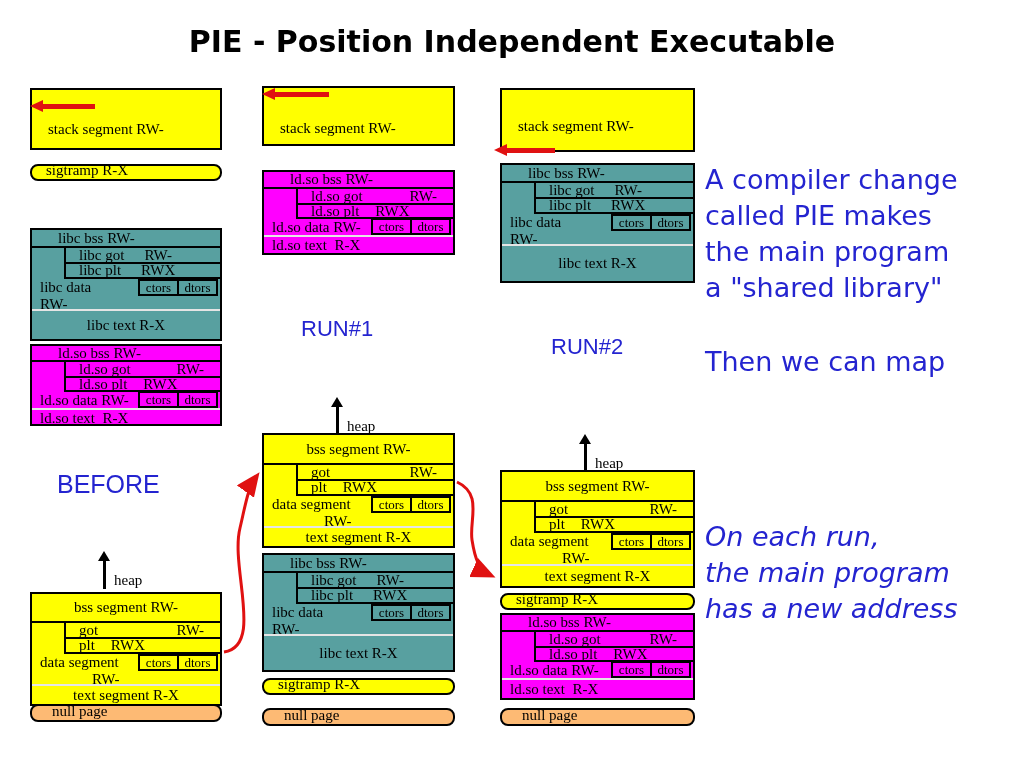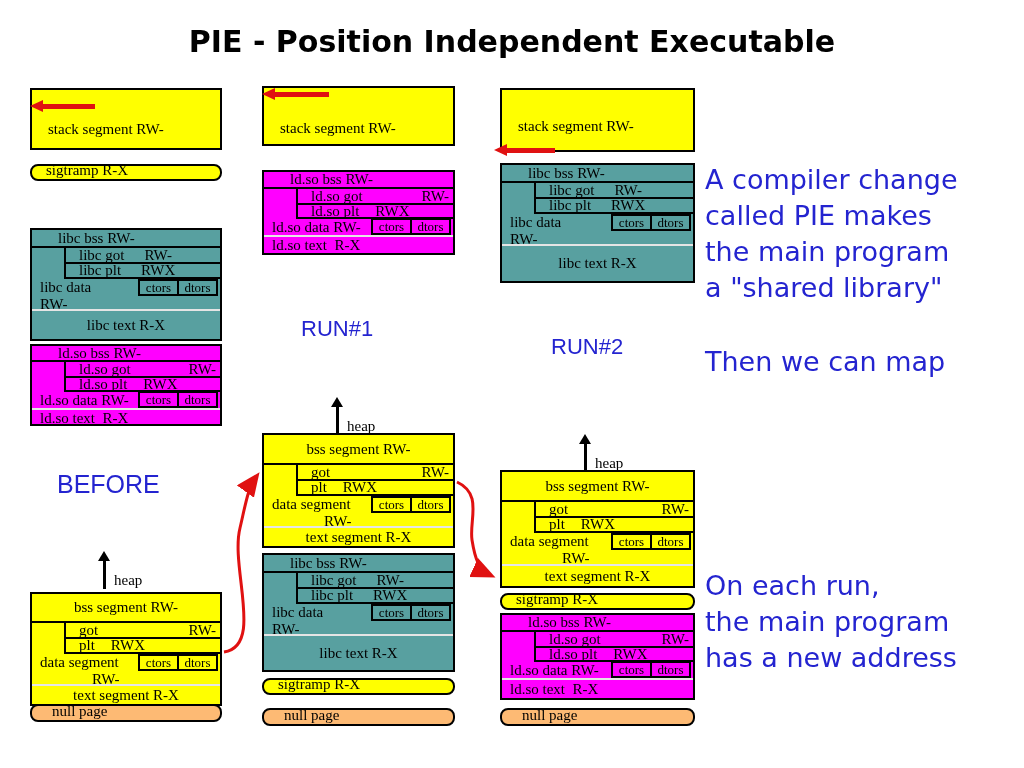--- a/index.html
+++ b/index.html
@@ -13,21 +13,21 @@
   .title{position:absolute;top:24px;left:0;width:100%;text-align:center;
          font:bold 30px "DejaVu Sans",sans-serif;color:#000;}
   
   .module{display:flex;flex-direction:column;}
   .row{box-sizing:border-box;display:flex;align-items:center;flex:0 0 auto;}
   .m-bss{border-bottom:2px solid #000;padding-left:26px;}
   .m-bss.center{padding-left:0;justify-content:center;}
   .m-inner{box-sizing:border-box;margin-left:32px;width:calc(100% - 32px);
            border:2px solid #000;border-top:none;border-right:none;
            display:flex;align-items:center;padding-left:13px;flex:0 0 auto;}
-  .m-inner.sb{justify-content:space-between;padding-right:4px;gap:12px;}
+  .m-inner.sb{justify-content:space-between;padding-right:16px;gap:12px;}
   .gap16{margin-left:16px;}
   .gap20{margin-left:20px;}
   .m-data{position:relative;flex:0 0 auto;}
   .m-data .l1{padding-left:8px;display:block;}
   .m-data .l2{padding-left:8px;display:block;}
   .m-data.maind .l2{padding-left:60px;}
   .cdwrap{position:absolute;top:0;right:2px;display:flex;}
   .cdbox{box-sizing:border-box;width:41px;height:17px;border:2px solid #000;
          font:13px "Liberation Serif",serif;display:flex;align-items:center;justify-content:center;}
   .cdbox + .cdbox{margin-left:-2px;}
@@ -357,21 +357,21 @@
 
 <div class="ann" style="left:705px;top:162px;">
   <div>A compiler change</div>
   <div>called PIE makes</div>
   <div>the main program</div>
   <div>a "shared library"</div>
 </div>
 <div class="ann" style="left:705px;top:344px;">
   <div>Then we can map</div>
 </div>
-<div class="ann" style="left:705px;top:568px;">
+<div class="ann" style="left:705px;top:519px;font-style:italic;">
   <div>On each run,</div>
   <div>the main program</div>
   <div>has a new address</div>
 </div>
 
 <svg class="overlay" width="1024" height="768" viewBox="0 0 1024 768">
   <defs>
     <marker id="ah" markerWidth="9" markerHeight="9" refX="6" refY="3.5" orient="auto">
       <path class="mk" d="M0,0 L8,3.5 L0,7 z"></path>
     </marker>

